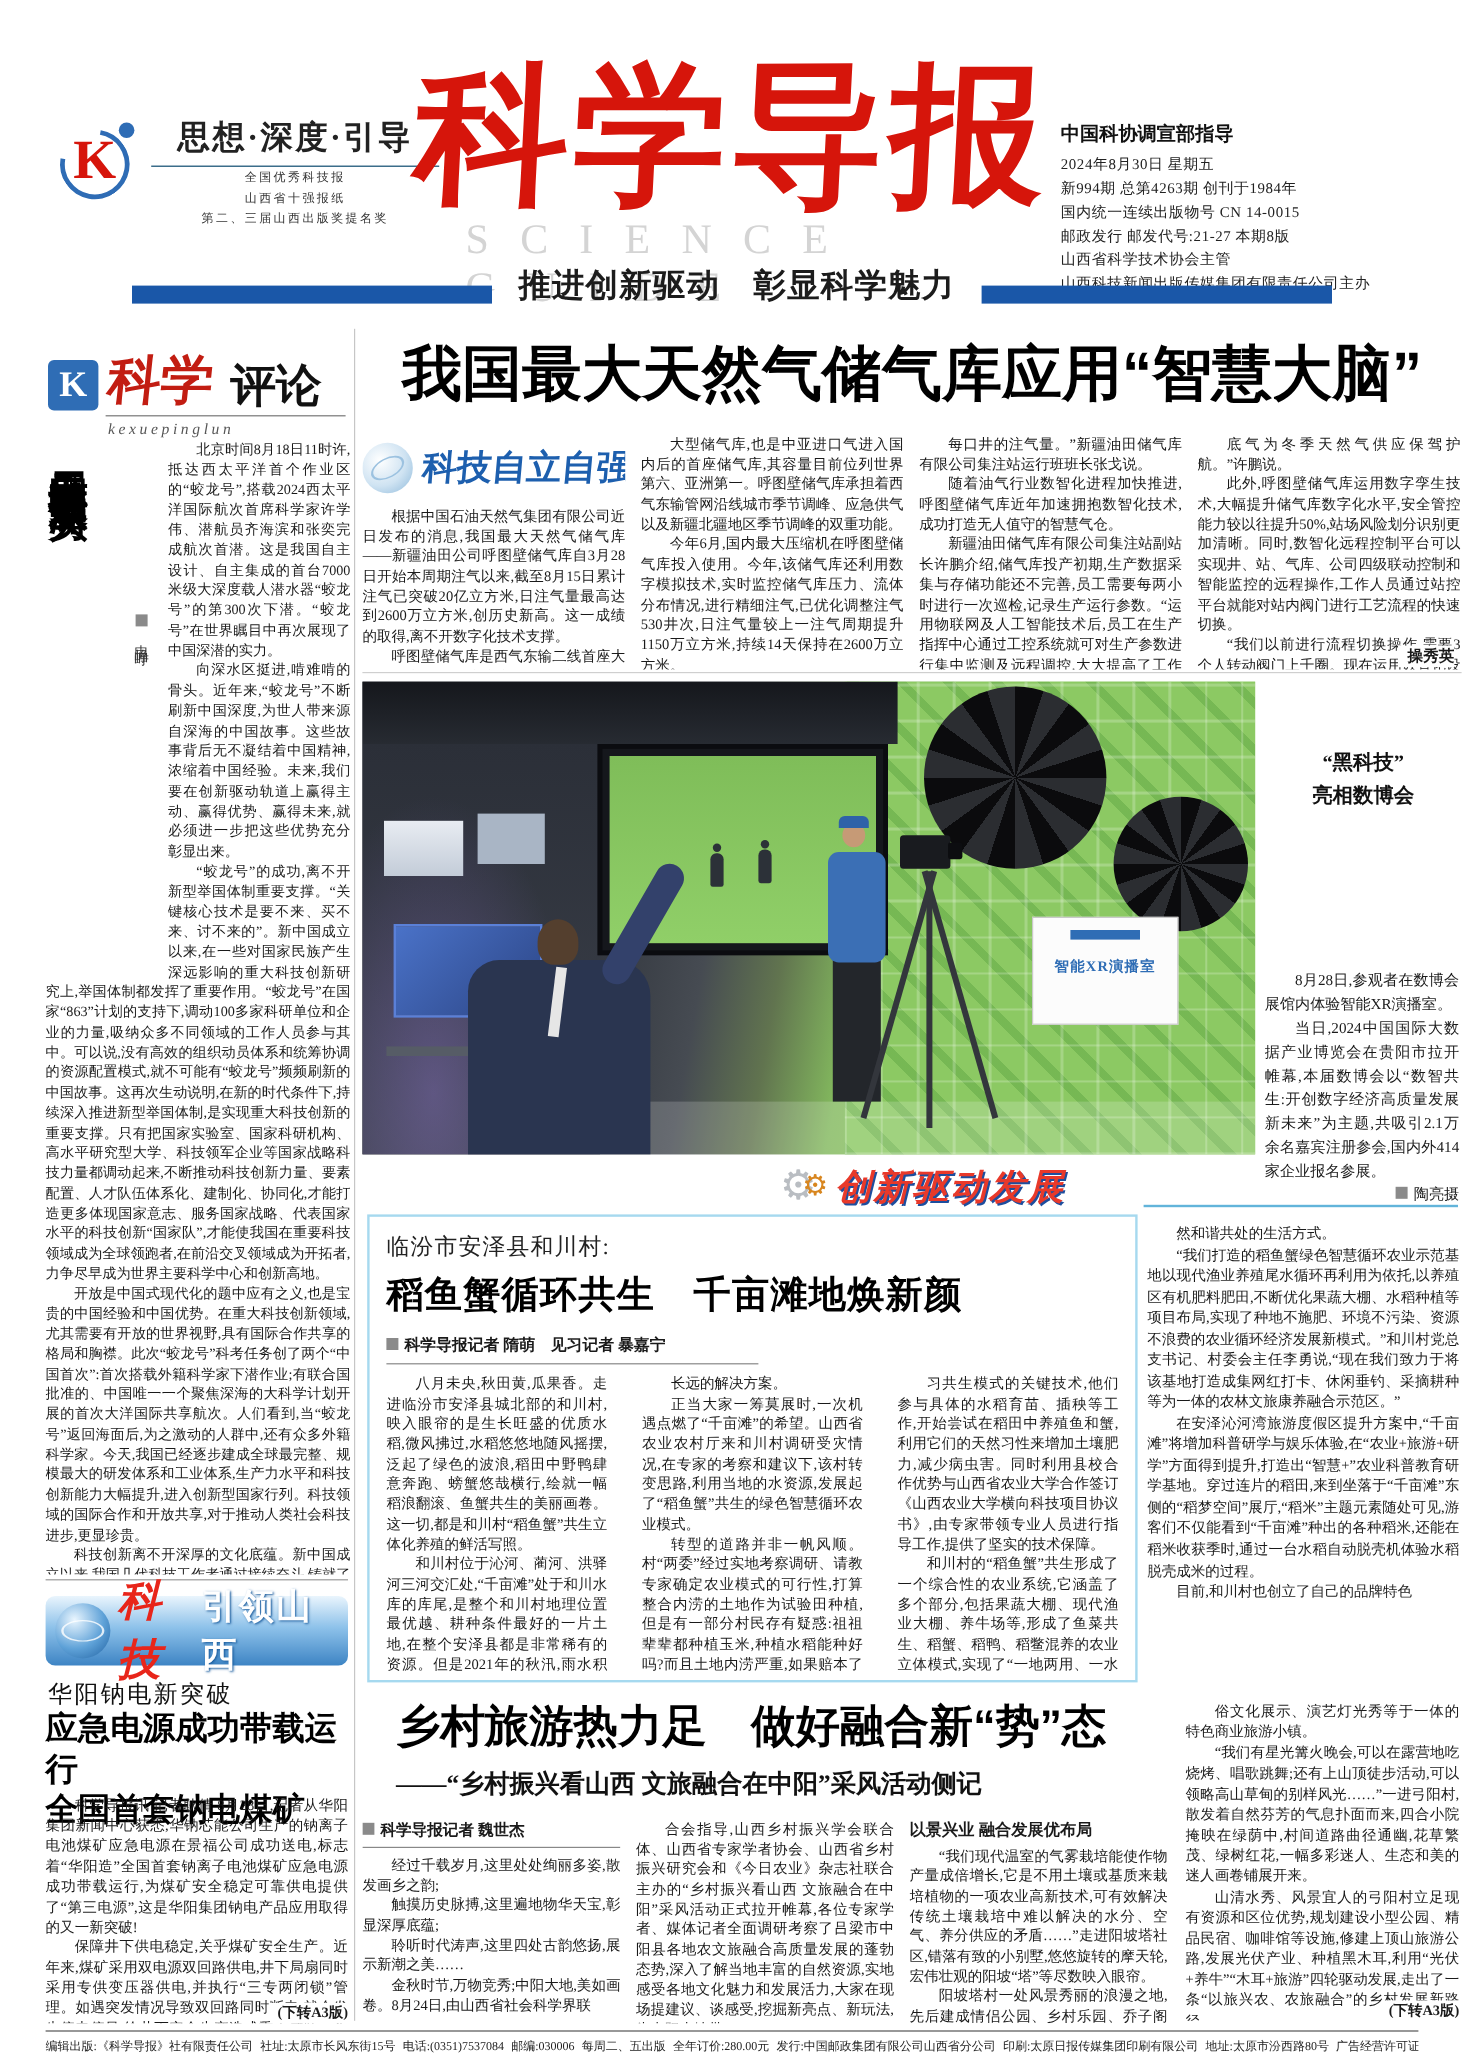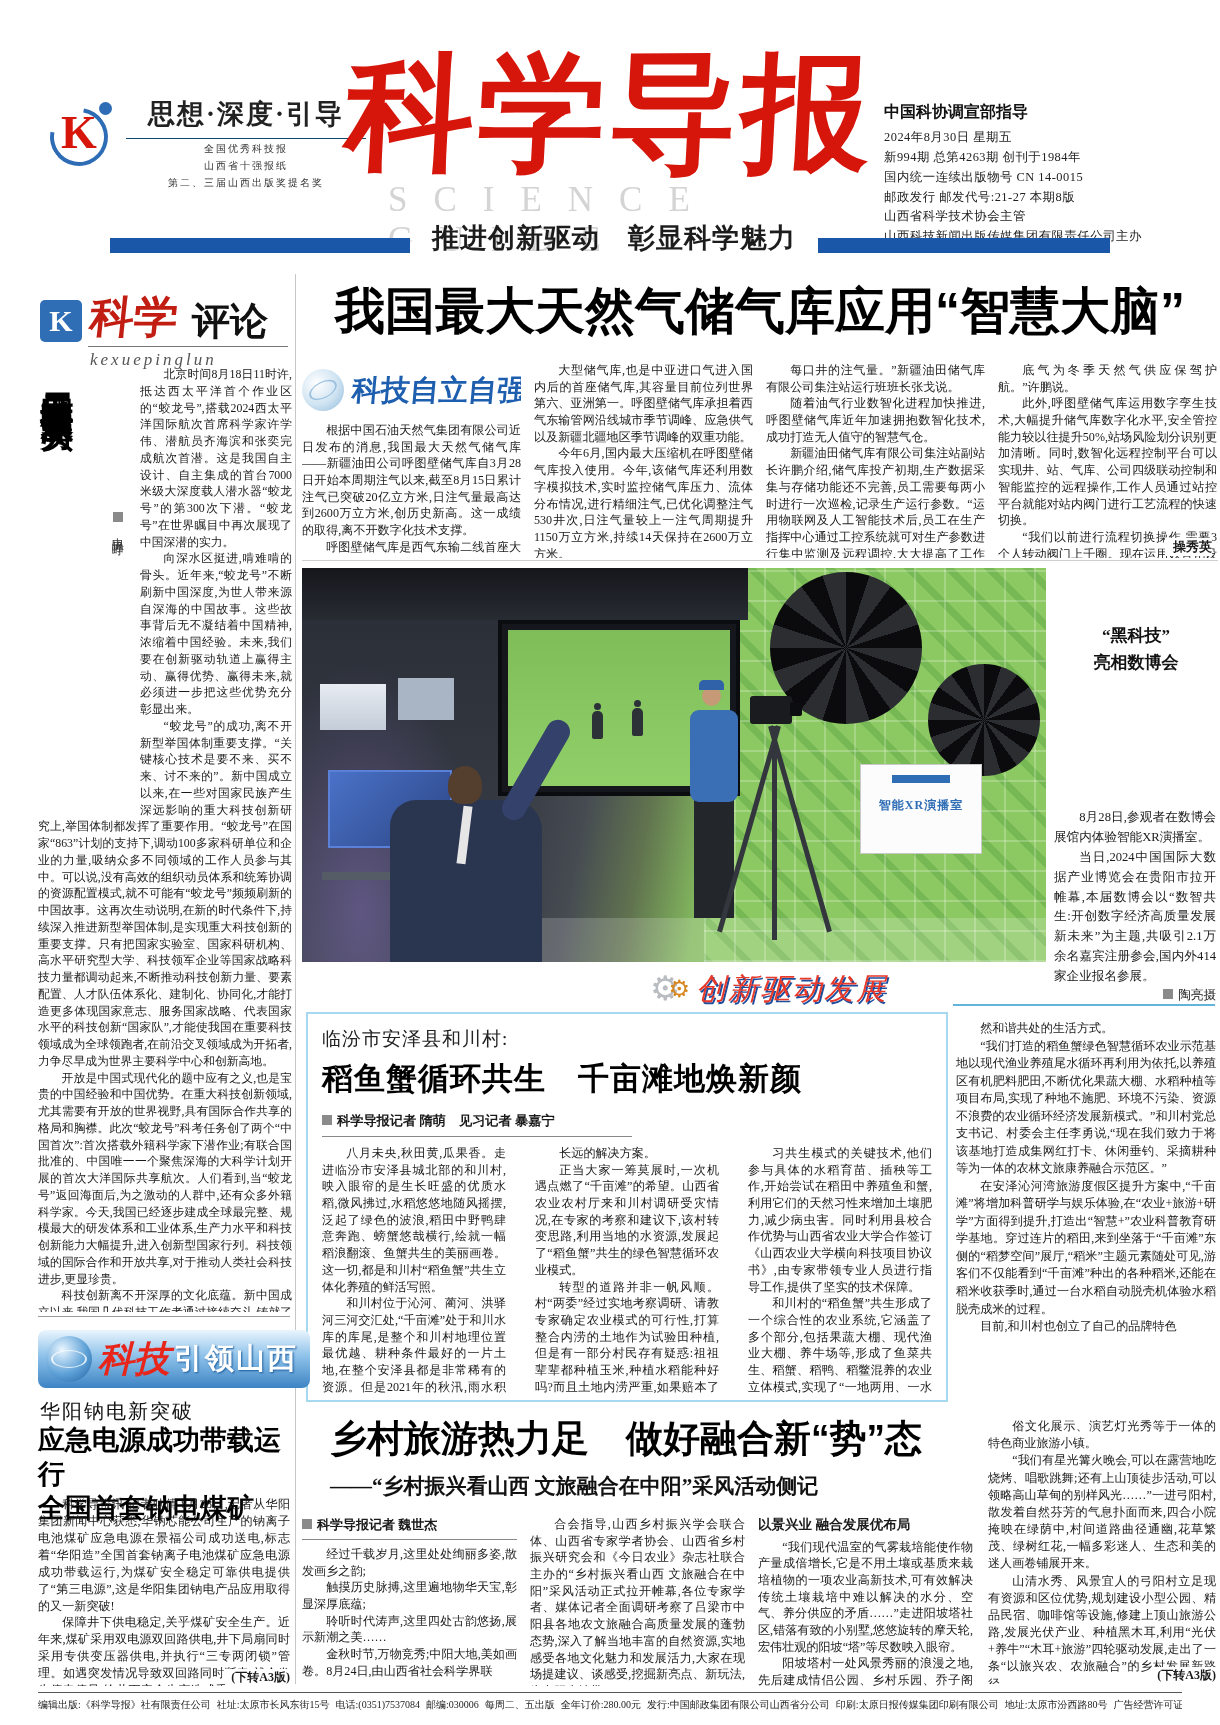--- a/index.html
+++ b/index.html
@@ -35,21 +35,21 @@
   .caption-rule{left:953px;top:1004px;width:262px;height:2px;background:#62b4da;}
   .footer-rule{left:38px;top:1692px;width:1144px;height:1px;background:#555;}
 
   
   .rev-head{left:40px;top:296px;width:252px;height:62px;}
   .k-box{position:absolute;left:0;top:4px;width:42px;height:42px;background:#2f6db5;border-radius:5px;color:#fff;
          font-size:30px;font-weight:bold;text-align:center;line-height:42px;font-family:"Liberation Serif",serif;}
   .rev-red{position:absolute;left:50px;top:-8px;font-size:44px;font-weight:bold;color:#c21d12;transform:skewX(-6deg);font-family:"Liberation Serif",serif;}
   .rev-black{position:absolute;left:152px;top:0px;font-size:38px;font-weight:bold;color:#111;}
   .rev-rule{position:absolute;left:48px;top:50px;width:200px;height:1px;background:#777;}
-  .rev-pinyin{position:absolute;left:50px;top:54px;font-size:17px;font-style:italic;color:#555;letter-spacing:3px;}
+  .rev-pinyin{position:absolute;left:50px;top:54px;font-size:13px;font-style:italic;color:#555;letter-spacing:3px;}
   .rev-body{left:38px;top:366px;width:254px;height:946px;overflow:hidden;font-size:11.8px;line-height:1.42;text-align:justify;position:absolute;}
   .rev-body p{text-indent:2em;}
   .vt-float{float:left;width:94px;height:450px;position:relative;margin-right:8px;}
   .vtitle{writing-mode:vertical-rl;font-size:33px;font-weight:900;line-height:1.15;letter-spacing:2px;color:#000;
           font-family:"Liberation Sans",sans-serif;height:450px;}
   .vauthor{position:absolute;right:6px;top:146px;writing-mode:vertical-rl;font-size:12px;color:#333;letter-spacing:3px;}
   .sq{display:inline-block;width:10px;height:10px;background:#8a8a8a;margin-right:5px;}
   .vauthor .sq{width:10px;height:10px;margin:0 0 6px 0;}
 
   
@@ -107,21 +107,21 @@
   
   .cap-title{left:1056px;top:622px;width:160px;text-align:center;font-size:17px;font-weight:bold;line-height:1.6;color:#111;}
   .cap-body{left:1054px;top:808px;width:162px;font-size:12.6px;line-height:1.58;text-align:justify;position:absolute;}
   .cap-body p{text-indent:2em;}
   .cap-credit{margin-top:2px;text-align:right;font-size:12.6px;}
 
   
   .cxqd{left:650px;top:966px;width:268px;height:46px;display:flex;align-items:center;}
   .gear{font-size:34px;color:#b9bdc2;line-height:1;}
   .gear2{font-size:24px;color:#d8861f;margin-left:-12px;line-height:1;}
-  .cxqd-text{font-size:30px;font-weight:400;font-style:italic;color:#e8392a;letter-spacing:2px;margin-left:6px;
+  .cxqd-text{font-size:30px;font-weight:700;font-style:italic;color:#e8392a;letter-spacing:2px;margin-left:6px;
              text-shadow:1.5px 1.5px 0 #1d4e9e;font-family:"Liberation Sans",sans-serif;white-space:nowrap;}
 
   
   .rfc-box{left:306px;top:1012px;width:642px;height:390px;border:2px solid #a6d9ef;background:#fff;box-sizing:border-box;padding:12px 14px;}
   .rfc-kicker{font-size:19px;color:#222;letter-spacing:1px;}
   .rfc-headline{font-size:31px;font-weight:900;margin-top:6px;letter-spacing:1px;color:#000;}
   .rfc-byline{margin-top:12px;font-size:13.2px;font-weight:bold;border-bottom:1px solid #888;padding-bottom:6px;width:310px;}
   .rfc-cols{display:flex;gap:29px;margin-top:8px;height:248px;overflow:hidden;}
   .rfc-col{width:197px;font-size:12.1px;line-height:1.38;text-align:justify;overflow:hidden;}
   .rfc-col p{text-indent:2em;}
@@ -134,21 +134,21 @@
   .rural-cols{left:302px;top:1516px;width:672px;height:170px;display:flex;gap:13px;overflow:hidden;position:absolute;}
   .rural-col{width:215px;font-size:12.1px;line-height:1.38;text-align:justify;overflow:hidden;}
   .rural-col p{text-indent:2em;}
   .rural-byline{font-weight:bold;font-size:13px;border-bottom:1px solid #888;padding-bottom:5px;margin-bottom:6px;text-indent:0 !important;}
   .rural-sub3{font-weight:900;font-size:13.5px;text-indent:0 !important;margin-bottom:4px;font-family:"Liberation Sans",sans-serif;}
   .rural-col4{left:988px;top:1418px;width:228px;height:266px;overflow:hidden;font-size:12.1px;line-height:1.42;text-align:justify;position:absolute;}
   .rural-col4 p{text-indent:2em;}
   .jump{position:absolute;right:0;bottom:0;background:#fff;padding-left:6px;font-size:12px;font-weight:bold;}
 
   
-  .tech-banner{left:38px;top:1330px;width:272px;height:58px;border-radius:8px;display:flex;align-items:center;padding:0 8px;box-sizing:border-box;
+  .tech-banner{left:38px;top:1330px;width:252px;height:58px;border-radius:8px;display:flex;align-items:center;padding:0 8px;box-sizing:border-box;
                background:linear-gradient(180deg,#eaf5fd 0%,#8ec2ea 45%,#3d84c4 100%);}
   .tb-globe{width:46px;height:46px;border-radius:50%;background:radial-gradient(circle at 35% 30%,#eaf6ff,#5fa2d8 55%,#1d5fa0);position:relative;flex:0 0 auto;}
   .tb-globe::before{content:"";position:absolute;inset:5px;border:2px solid rgba(255,255,255,.8);border-radius:50%;transform:scaleY(.5);}
   .tb-red{font-size:36px;font-weight:900;font-style:italic;color:#e8251a;margin-left:6px;font-family:"Liberation Serif",serif;}
   .tb-white{font-size:29px;font-weight:900;color:#ffffff;letter-spacing:2px;margin-left:4px;text-shadow:1px 1px 2px #1b5d9e;font-family:"Liberation Sans",sans-serif;}
   .na-kicker{left:40px;top:1398px;width:250px;font-size:20px;color:#111;letter-spacing:2px;}
   .na-headline{left:38px;top:1424px;width:252px;font-size:27px;font-weight:900;line-height:1.25;color:#000;}
   .na-body{left:38px;top:1496px;width:252px;height:190px;overflow:hidden;font-size:12.1px;line-height:1.4;text-align:justify;position:absolute;}
   .na-body p{text-indent:2em;}
 

